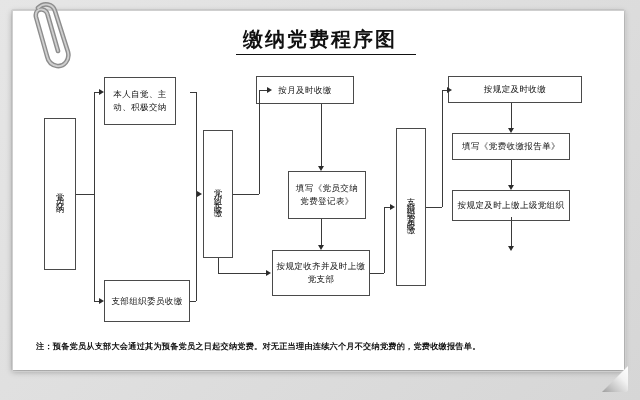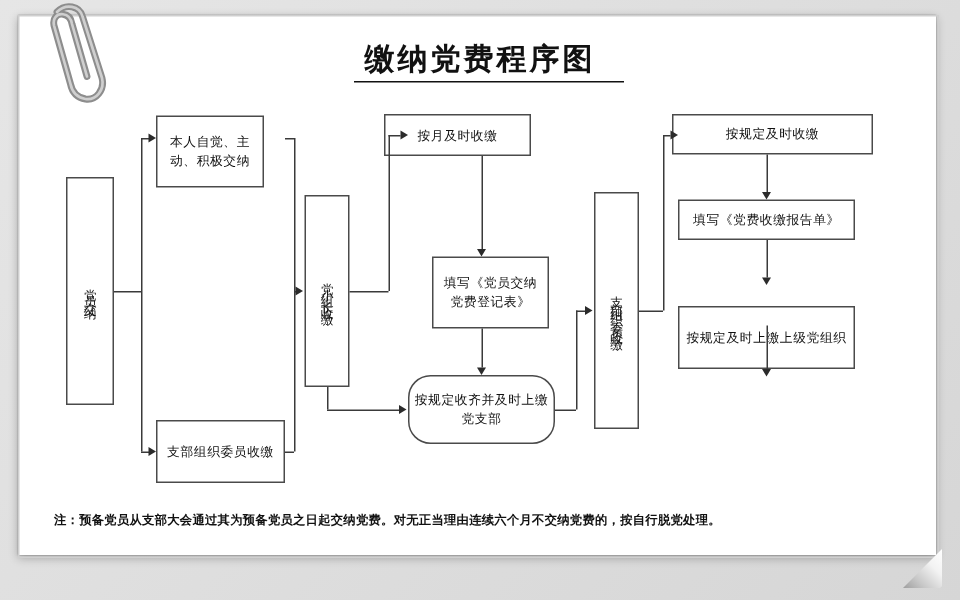--- a/index.html
+++ b/index.html
@@ -108,37 +108,37 @@
   </div>
 
   <div class="box" style="left:256px;top:76px;width:98px;height:28px;">
     <span>按月及时收缴</span>
   </div>
 
   <div class="box" style="left:272px;top:171px;width:78px;height:48px;margin-left:16px;">
     <span>填写《党员交纳党费登记表》</span>
   </div>
 
-  <div class="box" style="left:272px;top:250px;width:98px;height:46px;border-radius:15px;">
+  <div class="box" style="left:272px;top:250px;width:98px;height:46px;">
     <span>按规定收齐并及时上缴党支部</span>
   </div>
 
   <div class="box vert" style="left:396px;top:128px;width:30px;height:158px;">
     <span>支部组织委员收缴</span>
   </div>
 
   <div class="box" style="left:448px;top:76px;width:134px;height:27px;">
     <span>按规定及时收缴</span>
   </div>
 
   <div class="box" style="left:452px;top:133px;width:118px;height:27px;">
     <span>填写《党费收缴报告单》</span>
   </div>
 
-  <div class="box" style="left:452px;top:204px;width:118px;height:42px;">
+  <div class="box" style="left:452px;top:190px;width:118px;height:31px;">
     <span>按规定及时上缴上级党组织</span>
   </div>
 
 
   <div class="ln h" style="left:76px;top:194px;width:18px;"></div>
   <div class="ln v" style="left:94px;top:92px;height:209px;"></div>
   <div class="ln h" style="left:94px;top:92px;width:6px;"></div>
   <div class="arw r" style="left:99px;top:88.8px;"></div>
   <div class="ln h" style="left:94px;top:301px;width:6px;"></div>
   <div class="arw r" style="left:99px;top:297.8px;"></div>
@@ -176,15 +176,15 @@
 
   <div class="ln v" style="left:511px;top:103px;height:25px;"></div>
   <div class="arw d" style="left:507.8px;top:128px;"></div>
 
   <div class="ln v" style="left:511px;top:160px;height:25px;"></div>
   <div class="arw d" style="left:507.8px;top:185px;"></div>
 
   <div class="ln v" style="left:511px;top:217px;height:29px;"></div>
   <div class="arw d" style="left:507.8px;top:246px;"></div>
 
-  <div class="note">注：预备党员从支部大会通过其为预备党员之日起交纳党费。对无正当理由连续六个月不交纳党费的，按自行脱党处理。</div>
+  <div class="note">注：预备党员从支部大会通过其为预备党员之日起交纳党费。对无正当理由连续六个月不交纳党费的，党费收缴报告单。</div>
 
 </div>
 
 </body></html>

